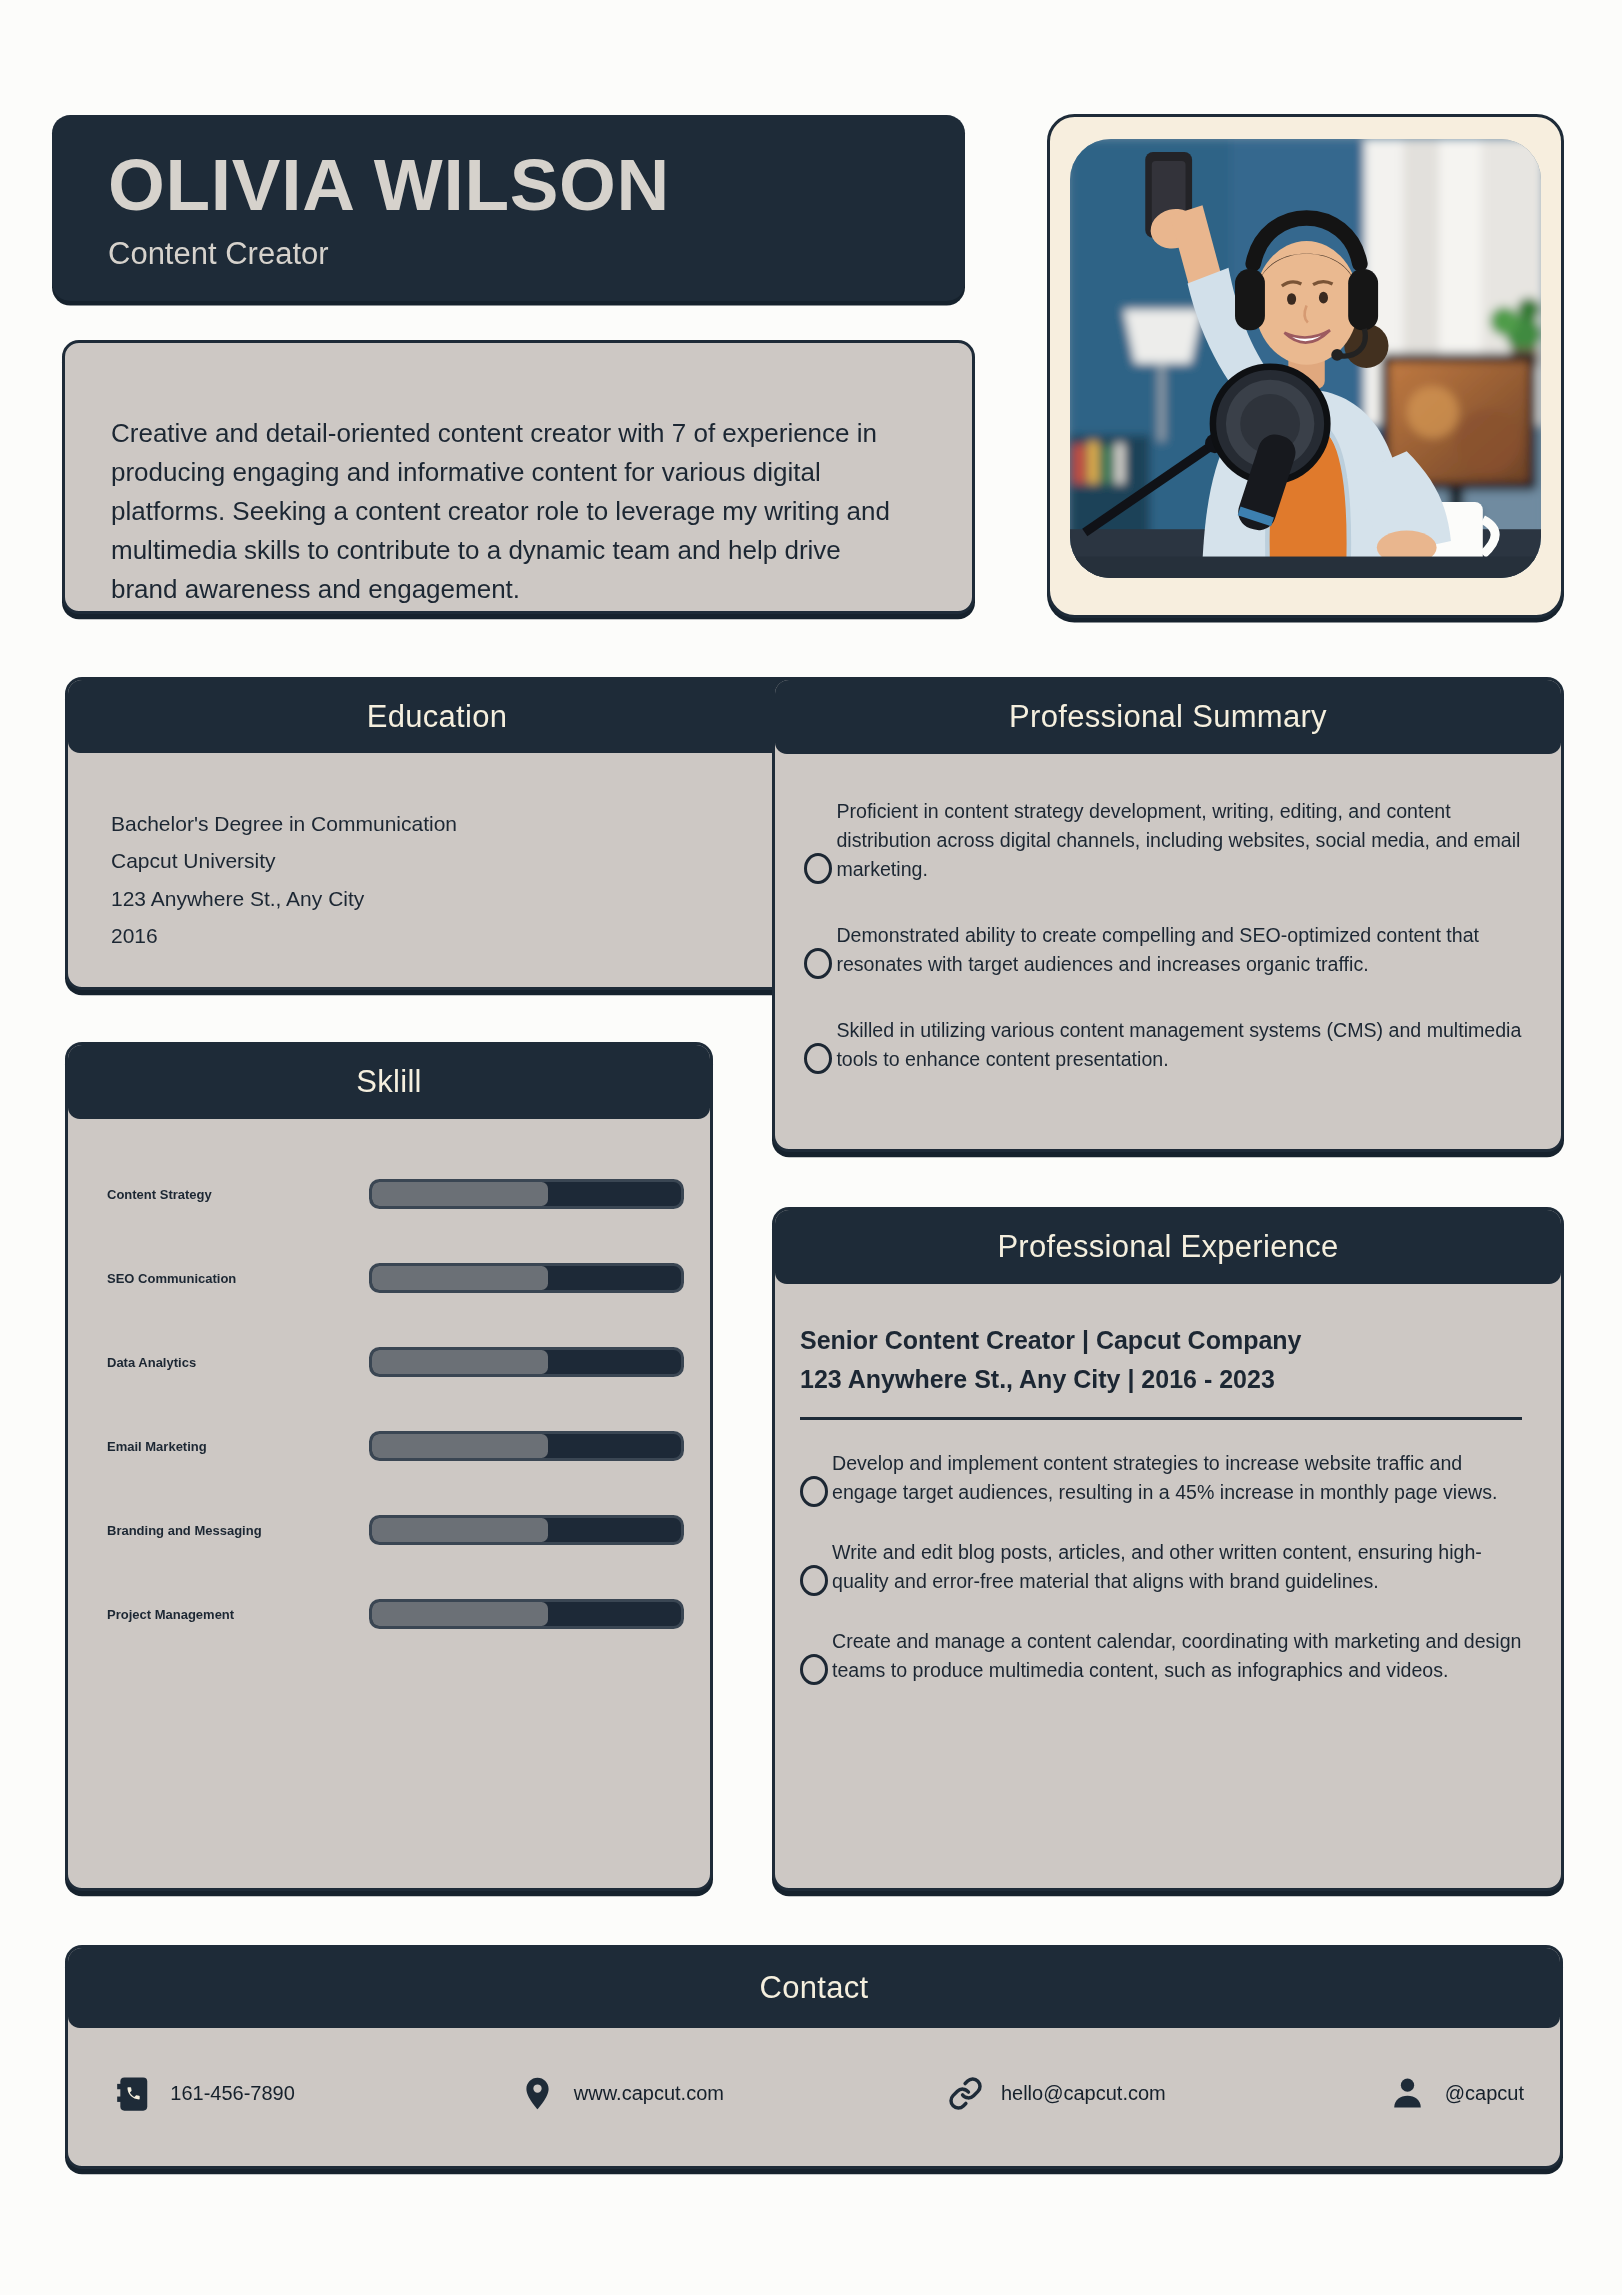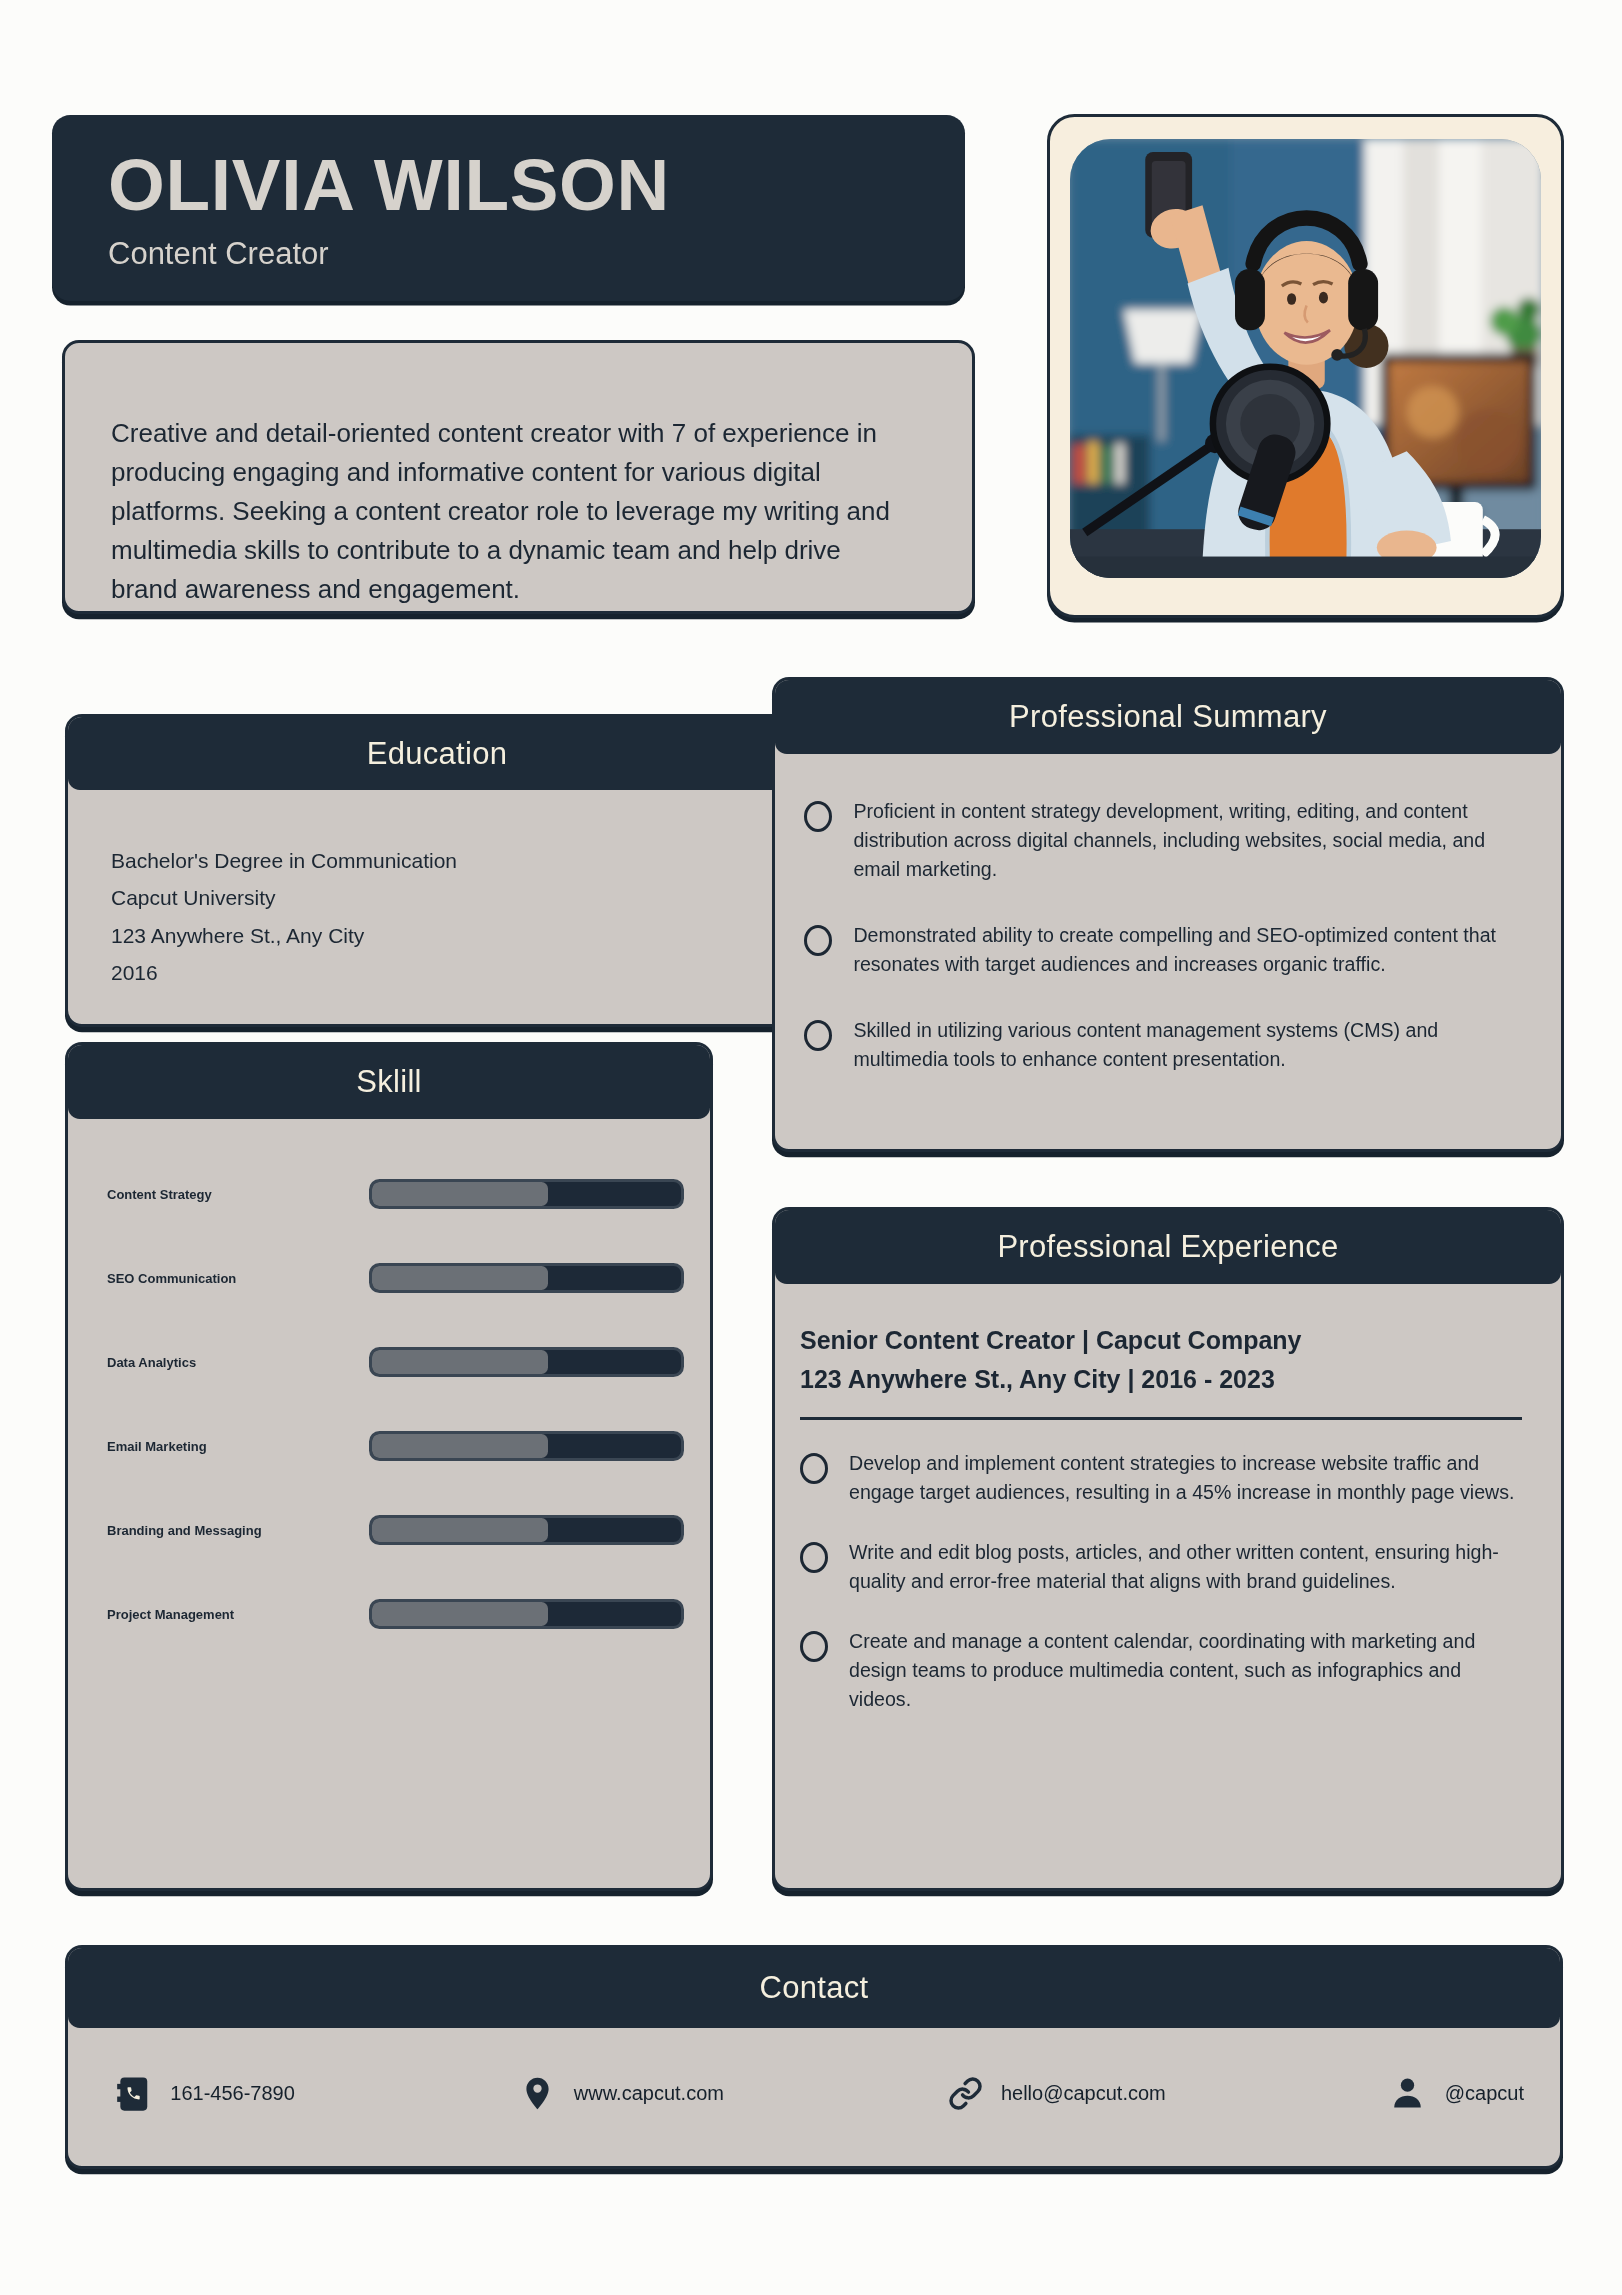--- a/index.html
+++ b/index.html
@@ -65,41 +65,41 @@
   .band{
     background:var(--navy);
     border-radius:0 0 11.8px 11.8px;
     display:flex;align-items:center;justify-content:center;
   }
   .band h2{
     margin:0;font-size:31px;font-weight:500;color:var(--cream);letter-spacing:0.3px;
   }
 
   
-  #education-card{left:65px;top:714px;width:744px;height:313px;}
+  #education-card{left:65px;top:677px;width:744px;height:313px;}
   #education-card .band{height:73px;}
   #education-lines{padding:52px 26px 0 43px;font-size:21px;line-height:1.78;color:var(--text_dark);}
 
   
   #skill-card{left:65px;top:1042px;width:648px;height:849px;}
   #skill-card .band{height:74px;}
   #skill-rows{padding:33px 26px 0 39px;}
   .skill-row{height:84px;display:flex;align-items:center;justify-content:space-between;}
   .skill-label{font-size:13px;font-weight:700;color:var(--text_dark);}
   .skill-bar{
     width:309px;height:23.6px;flex:none;
     background:var(--bar_track);
     border:3.3px solid var(--bar_border);border-radius:10.5px;
     overflow:hidden;
   }
   .skill-fill{display:block;height:100%;background:var(--bar_fill);border-radius:6.5px;}
 
   
   .bullet-list{display:flex;flex-direction:column;}
-  .bullet-item{display:flex;gap:21px;align-items:flex-start;}
+  .bullet-item{display:flex;gap:4px;align-items:flex-end;}
   .bullet-circle{
     flex:none;width:22px;height:25px;margin-top:3.9px;
     border:3.9px solid var(--text_dark);border-radius:50%;
     background:transparent;
   }
   .bullet-text{font-size:19.6px;line-height:1.48;color:var(--text_dark);}
 
   
   #psummary-card{left:772px;top:677px;width:792px;height:475px;}
   #psummary-card .band{height:74px;}

